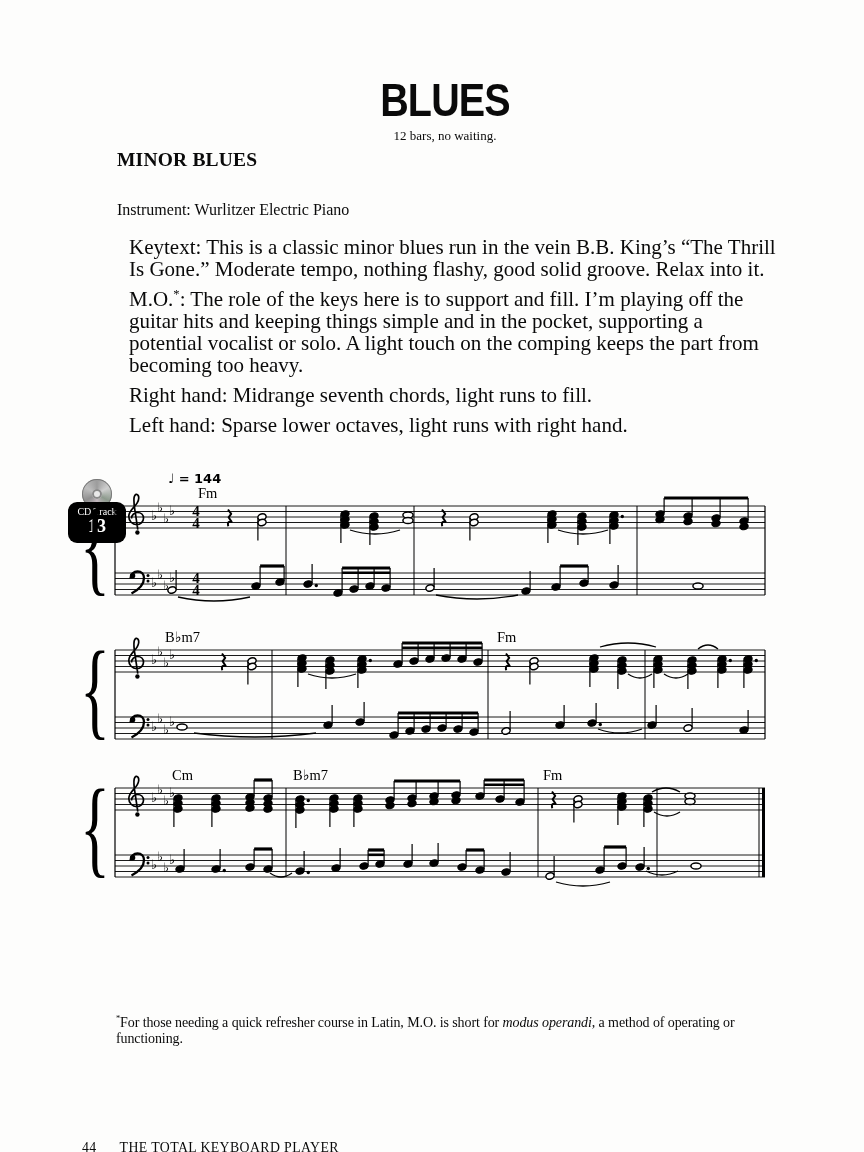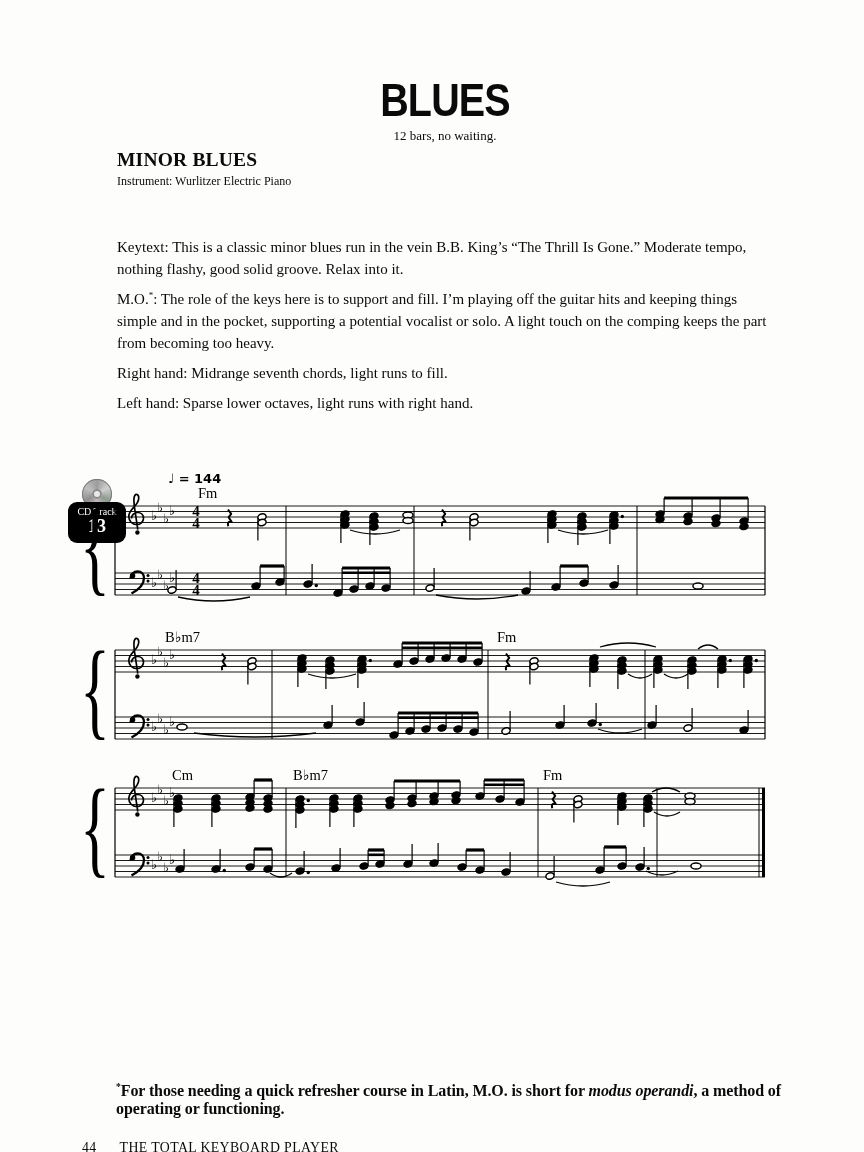--- a/index.html
+++ b/index.html
@@ -7,41 +7,41 @@
         font-family:"Liberation Serif", serif;overflow:hidden;margin:0 auto;}
   
   .title-block{position:absolute;top:76px;left:117px;width:656px;text-align:center;}
   .main-title{margin:0;font-family:"Liberation Sans",sans-serif;font-weight:800;
               font-size:47px;line-height:1.0;letter-spacing:-1px;
               transform:scaleX(.84);transform-origin:50% 50%;}
   .subtitle{font-size:13px;margin-top:5px;}
   
   .section-block{position:absolute;top:149px;left:117px;width:656px;}
   .section-heading{margin:0;font-size:19.5px;font-weight:bold;letter-spacing:.2px;}
-  .info-line{font-size:12px;line-height:21.5px;}
+  .info-line{font-size:16px;line-height:21.5px;margin-top:28px;}
   
   .body-block{position:absolute;top:236px;left:117px;width:660px;}
-  .body-block p{margin:0 0 8px 0;font-size:15px;line-height:22px;}
+  .body-block p{margin:0 0 8px 12px;font-size:21px;line-height:22px;}
   sup{font-size:60%;vertical-align:super;line-height:0;}
   
   .cd-badge{position:absolute;left:66px;top:479px;width:62px;height:68px;}
   .cd-disc{position:absolute;left:16px;top:0;width:30px;height:30px;border-radius:50%;
            background:conic-gradient(#9c9c9c,#cfcfcf,#8d9a8d,#c4b9c0,#8f8f8f,#bfbfbf,#9c9c9c);
            box-shadow:inset 0 0 0 1px #777;}
   .cd-disc::after{content:"";position:absolute;left:10px;top:10px;width:10px;height:10px;
            border-radius:50%;background:#e9e9e9;box-shadow:inset 0 0 0 2px #8a8a8a;}
   .cd-plate{position:absolute;left:2px;top:23px;width:58px;height:41px;background:#000000;
            border-radius:9px;color:#fff;text-align:center;}
   .cd-label{font-size:10px;margin-top:4px;font-family:"Liberation Serif",serif;}
   .cd-number{font-size:18px;font-weight:bold;line-height:18px;}
   
   .score-svg{position:absolute;left:0;top:450px;}
   
-  .footnote{position:absolute;top:1082px;left:116px;width:678px;font-size:16px;
-            letter-spacing:-0.1px;font-weight:bold;}
+  .footnote{position:absolute;top:1015px;left:116px;width:678px;font-size:14px;
+            letter-spacing:-0.1px;}
   .footer{position:absolute;top:1140px;left:82px;font-size:13.8px;display:flex;gap:23px;
           letter-spacing:.4px;}
 </style>
 </head>
 <body>
 
 <div class="page">
 
   <div class="title-block">
     <h1 class="main-title">BLUES</h1>

